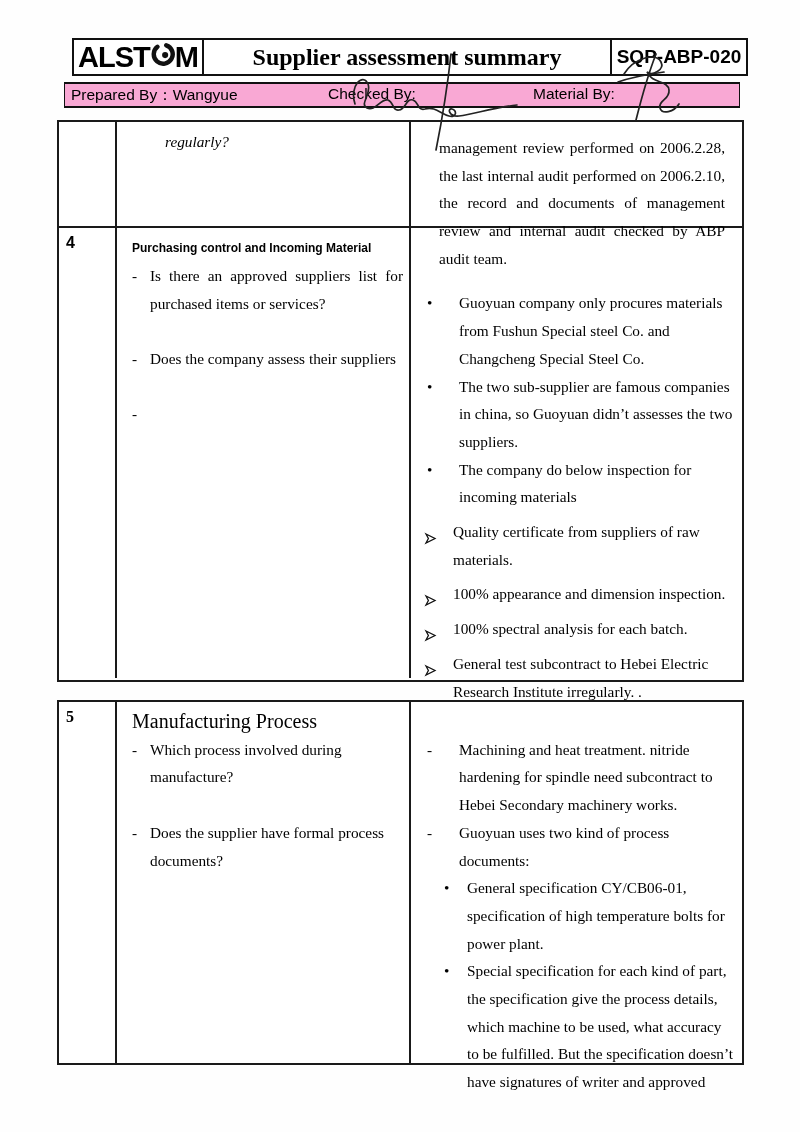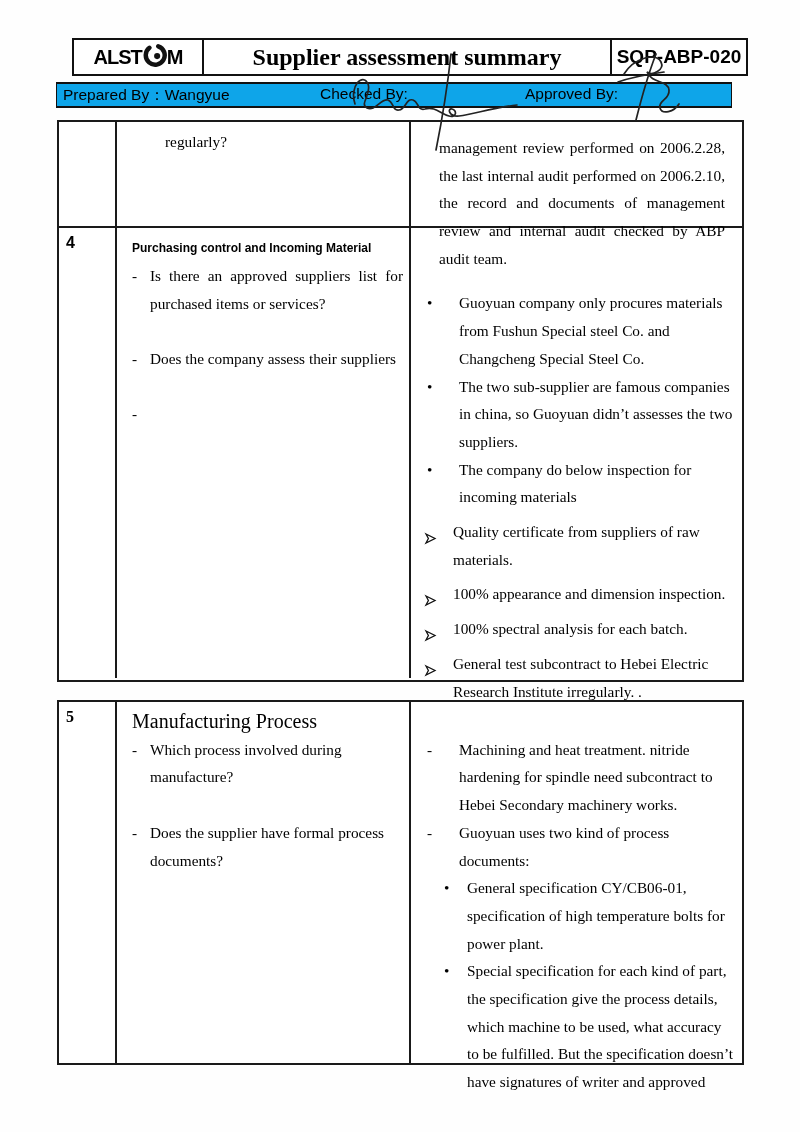--- a/index.html
+++ b/index.html
@@ -12,30 +12,30 @@
   
   .hdr-box {
     position:absolute; left:72px; top:38px; width:676px; height:38px;
     border:2px solid #111; display:flex; align-items:stretch; background:#fff;
   }
   .hdr-logo {
     width:130px; border-right:2px solid #111;
     display:flex; align-items:center; justify-content:center;
   }
   .logo-wrap { display:flex; align-items:center; font-family:"Liberation Sans",sans-serif;
-    font-weight:900; font-size:20px; letter-spacing:-1px; }
+    font-weight:900; font-size:29px; letter-spacing:-1px; }
   .logo-o { margin:0 -1px 0 0; display:inline-block; }
   .hdr-title { flex:1; display:flex; align-items:center; justify-content:center;
     font-weight:bold; font-size:24px; }
   .hdr-code { width:136px; border-left:2px solid #111; display:flex; align-items:center;
     justify-content:center; font-family:"Liberation Sans",sans-serif; font-weight:bold; font-size:19px; }
   .hdr-row2 {
-    position:absolute; left:56px; top:82px; width:676px; height:26px;
+    position:absolute; left:64px; top:82px; width:676px; height:26px;
     border:2px solid #111; border-left-width:1.5px; border-right-width:1.5px;
-    font-family:"Liberation Sans",sans-serif; font-size:15.5px; background:#0ea5e9;text-decoration:underline;
+    font-family:"Liberation Sans",sans-serif; font-size:15.5px; background:#f9a8d4;text-decoration:underline;
   }
   .hdr-row2 .lbl { position:absolute; top:1px; white-space:nowrap; }
   .lbl-prepared { left:6px; }
   .lbl-checked  { left:263px; }
   .lbl-approved { left:468px; }
   .sig-svg { position:absolute; z-index:6; pointer-events:none; }
   .sig-svg path { fill:none; stroke:#222; stroke-width:1.7; stroke-linecap:round; }
   
   .doc-table { position:absolute; left:57px; width:687px; border:2px solid #1a1a1a; background:#fff; }
   #tableA { top:120px; height:562px; }
@@ -55,21 +55,21 @@
   .q-head-serif { font-weight:normal; font-size:20px; line-height:27.7px; }
   .item { position:relative; padding-left:18px; text-align:left; }
   .item.justify { text-align:justify; }
   .gap-top { margin-top:27.7px; }
   .gap-top2 { margin-top:55.4px; }
   .marker { position:absolute; left:0; top:0; }
   .c-a .item { padding-left:32px; }
   .c-a .item.arrow { padding-left:26px;margin-top:7px; }
   .c-a .item.subbullet { margin-left:17px; padding-left:23px; }
   .arrow-icon { position:absolute; left:-3px; top:8px; }
-  .cont-q { padding-left:33px; }
+  .cont-q { padding-left:33px;font-style:italic; }
   .cont-a { padding:6px 9px 0 12px; text-align:justify; }
 </style>
 </head>
 <body>
 
 <div id="page">
 
   <div class="hdr-box">
     <div class="hdr-logo">
       <span class="logo-wrap">
@@ -83,21 +83,21 @@
         <span>M</span>
       </span>
     </div>
     <div class="hdr-title">Supplier assessment summary</div>
     <div class="hdr-code">SQP-ABP-020</div>
   </div>
 
   <div class="hdr-row2">
     <span class="lbl lbl-prepared"><span>Prepared By：</span><span>Wangyue</span></span>
     <span class="lbl lbl-checked">Checked By:</span>
-    <span class="lbl lbl-approved">Approved By:</span>
+    <span class="lbl lbl-approved">Material By:</span>
   </div>
 
   <svg class="sig-svg" style="left:345px; top:48px;" width="185" height="106" viewBox="0 0 185 106">
     <path d="M106 6 C 103 34, 99 62, 91 102"></path>
     <path d="M10 56 C 4 38, 18 24, 23 36 C 27 46, 14 56, 22 60 C 30 64, 36 50, 43 52
              C 49 54, 47 63, 54 62 C 61 61, 61 50, 68 52 C 74 54, 72 63, 80 61
              C 90 58, 96 66, 104 68 C 112 70, 112 62, 107 61 C 102 60, 104 69, 114 68
              C 130 66, 146 60, 172 57"></path>
   </svg>
 

